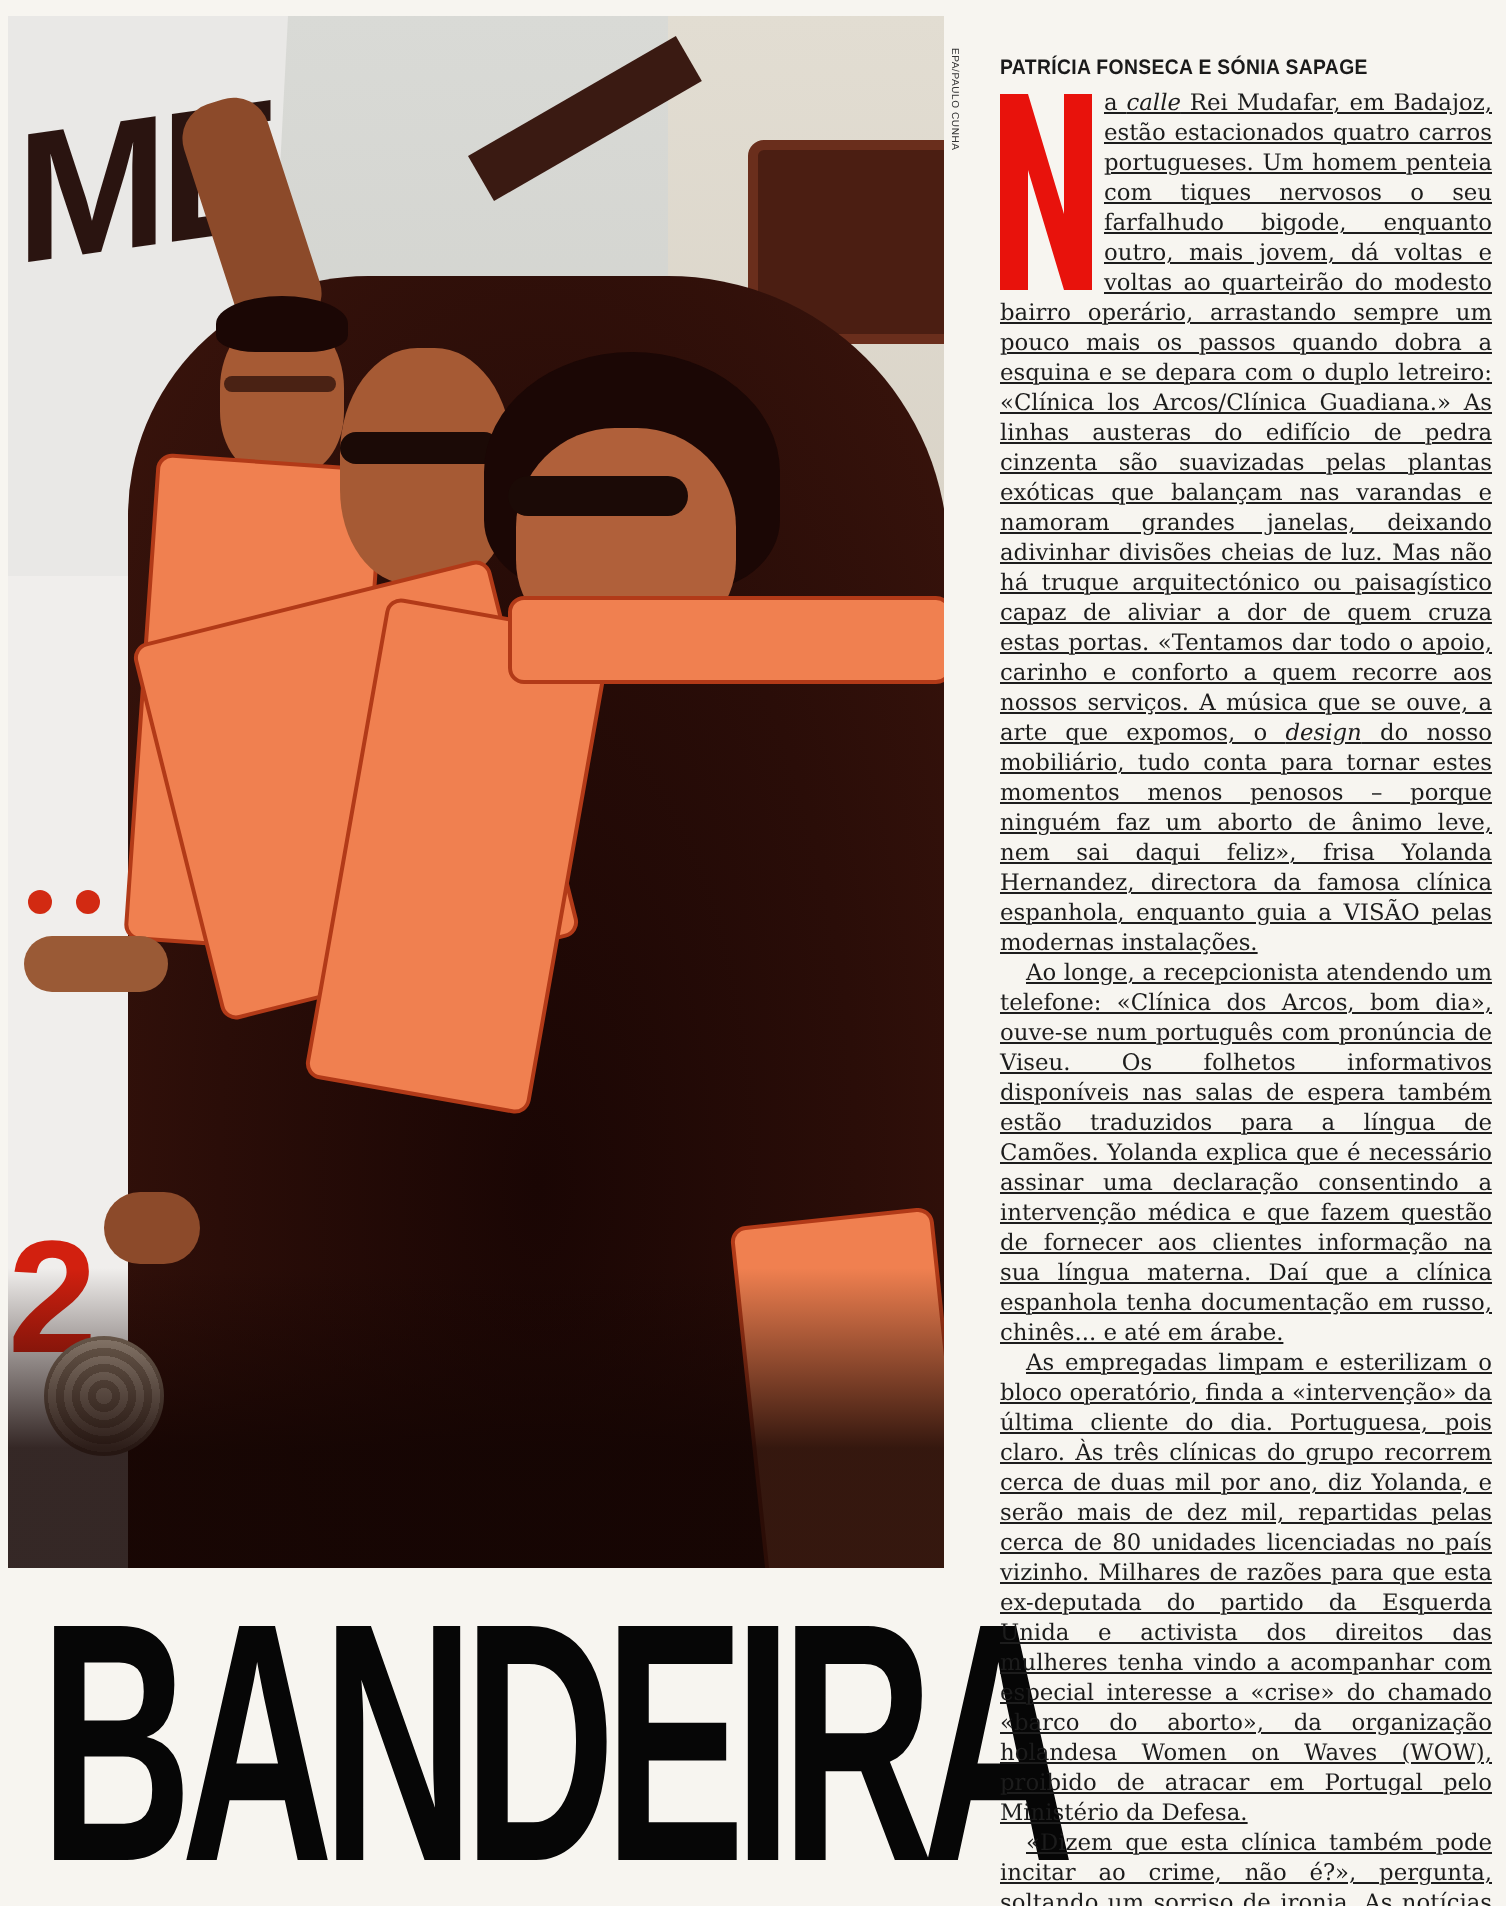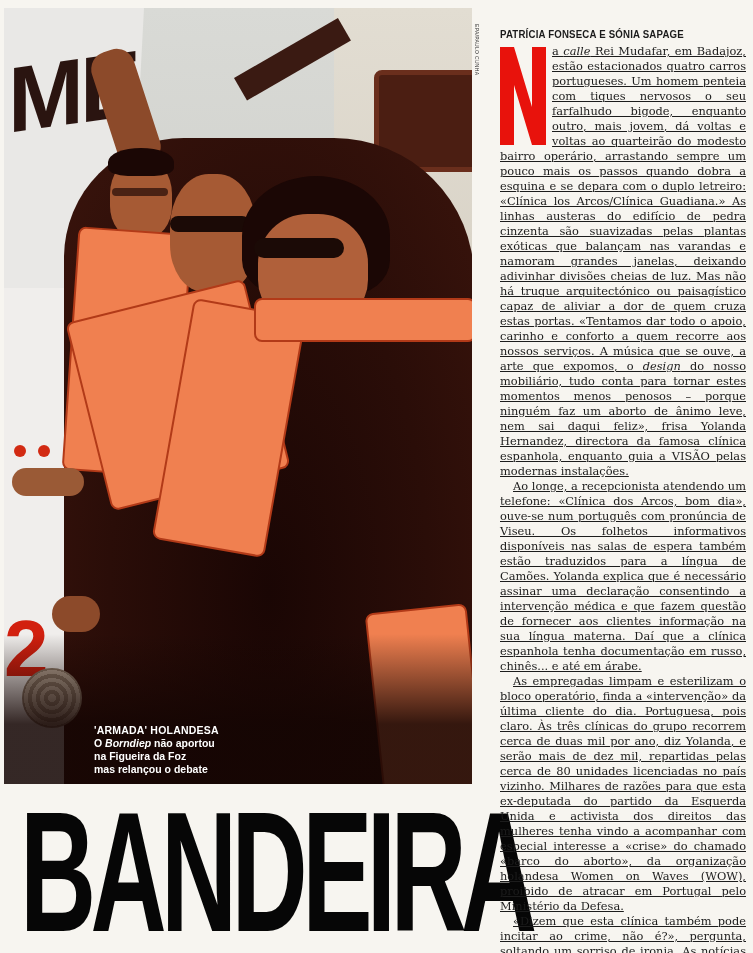--- a/index.html
+++ b/index.html
@@ -143,26 +143,20 @@
     <div class="vest" style="left:168px;top:298px;width:110px;height:240px;transform:rotate(10deg);"></div>
     <div class="vest" style="left:250px;top:290px;width:218px;height:40px;"></div>
     <div class="vest" style="left:370px;top:600px;width:98px;height:180px;transform:rotate(-6deg);"></div>
 
     <div class="arm" style="left:8px;top:460px;width:72px;height:28px;background:#9a5a36;"></div>
     <div class="arm" style="left:48px;top:588px;width:48px;height:36px;background:#8c4a2a;"></div>
     <div class="rope"></div>
 
     <div class="shadow-bottom"></div>
 
-    <div class="caption">
-      <div class="cap-title">'ARMADA' HOLANDESA</div>
-      <div><span>O </span><em>Borndiep</em><span> não aportou</span></div>
-      <div>na Figueira da Foz</div>
-      <div>mas relançou o debate</div>
-    </div>
   </div>
 
   <div class="credit">EPA/PAULO CUNHA</div>
 
   <div class="headline">BANDEIRA</div>
 
   <div class="byline">PATRÍCIA FONSECA E SÓNIA SAPAGE</div>
 
   <div class="article">
     <p class="first">

